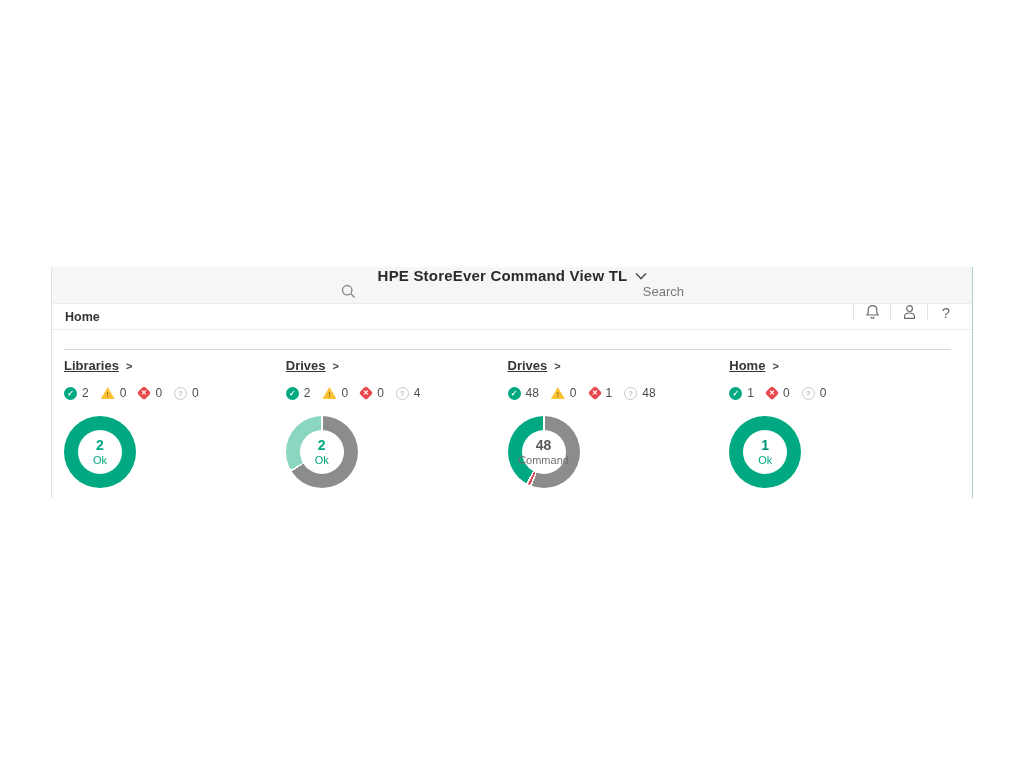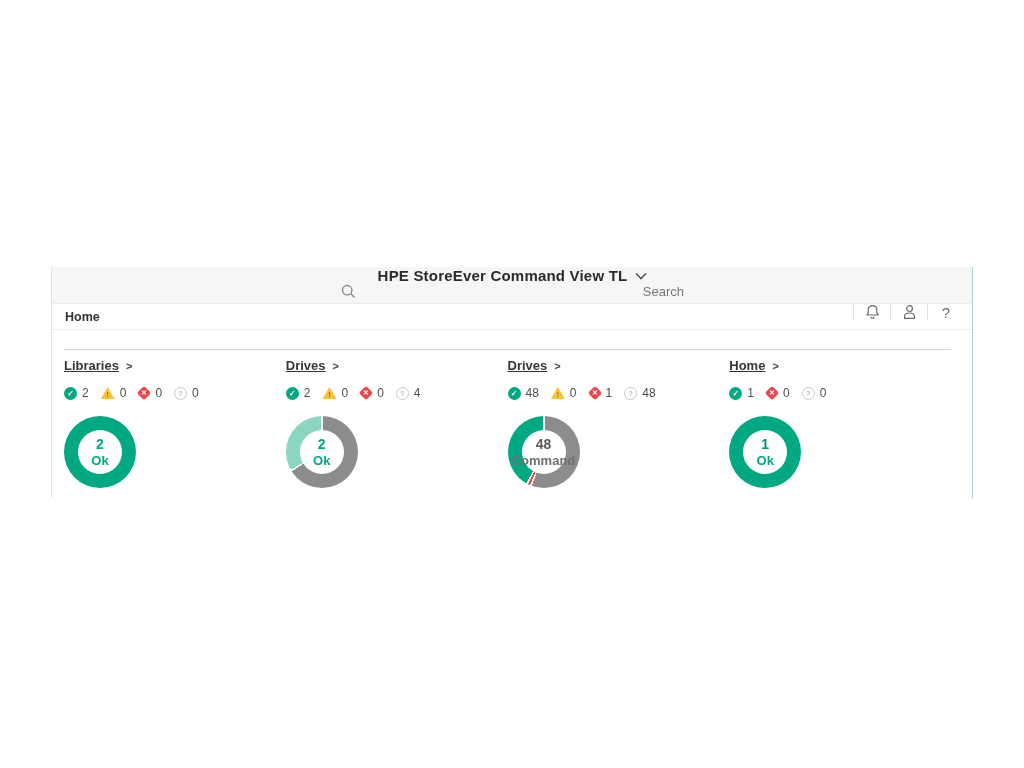--- a/index.html
+++ b/index.html
@@ -55,21 +55,21 @@
   .st-error { width:10px; height:10px; background:#e8494f; border-radius:2px;
               transform:rotate(45deg); margin:0 1px; }
   .st-error .glyph { transform:rotate(-45deg); color:#fff; font-size:7px; font-weight:bold; }
   .st-unknown { width:13px; height:13px; border:1px solid #c9c9c9; border-radius:50%;
                 color:#bcbcbc; font-size:8px; font-weight:bold; }
 
   .donut { margin-top:16px; width:72px; height:72px; border-radius:50%; position:relative; }
   .hole { position:absolute; inset:14px; background:#fff; border-radius:50%;
           display:flex; flex-direction:column; align-items:center; justify-content:center; }
   .dnum { font-size:14px; font-weight:bold; line-height:1; }
-  .dlabel { font-size:13px; font-weight:bold; margin-top:3px; line-height:1; }
+  .dlabel { font-size:11px; font-weight:normal; margin-top:3px; line-height:1; }
 
   svg { display:block; }
 </style>
 </head>
 <body>
 
 <div class="app">
 
   <div class="topbar">
     <button class="brand-btn">

